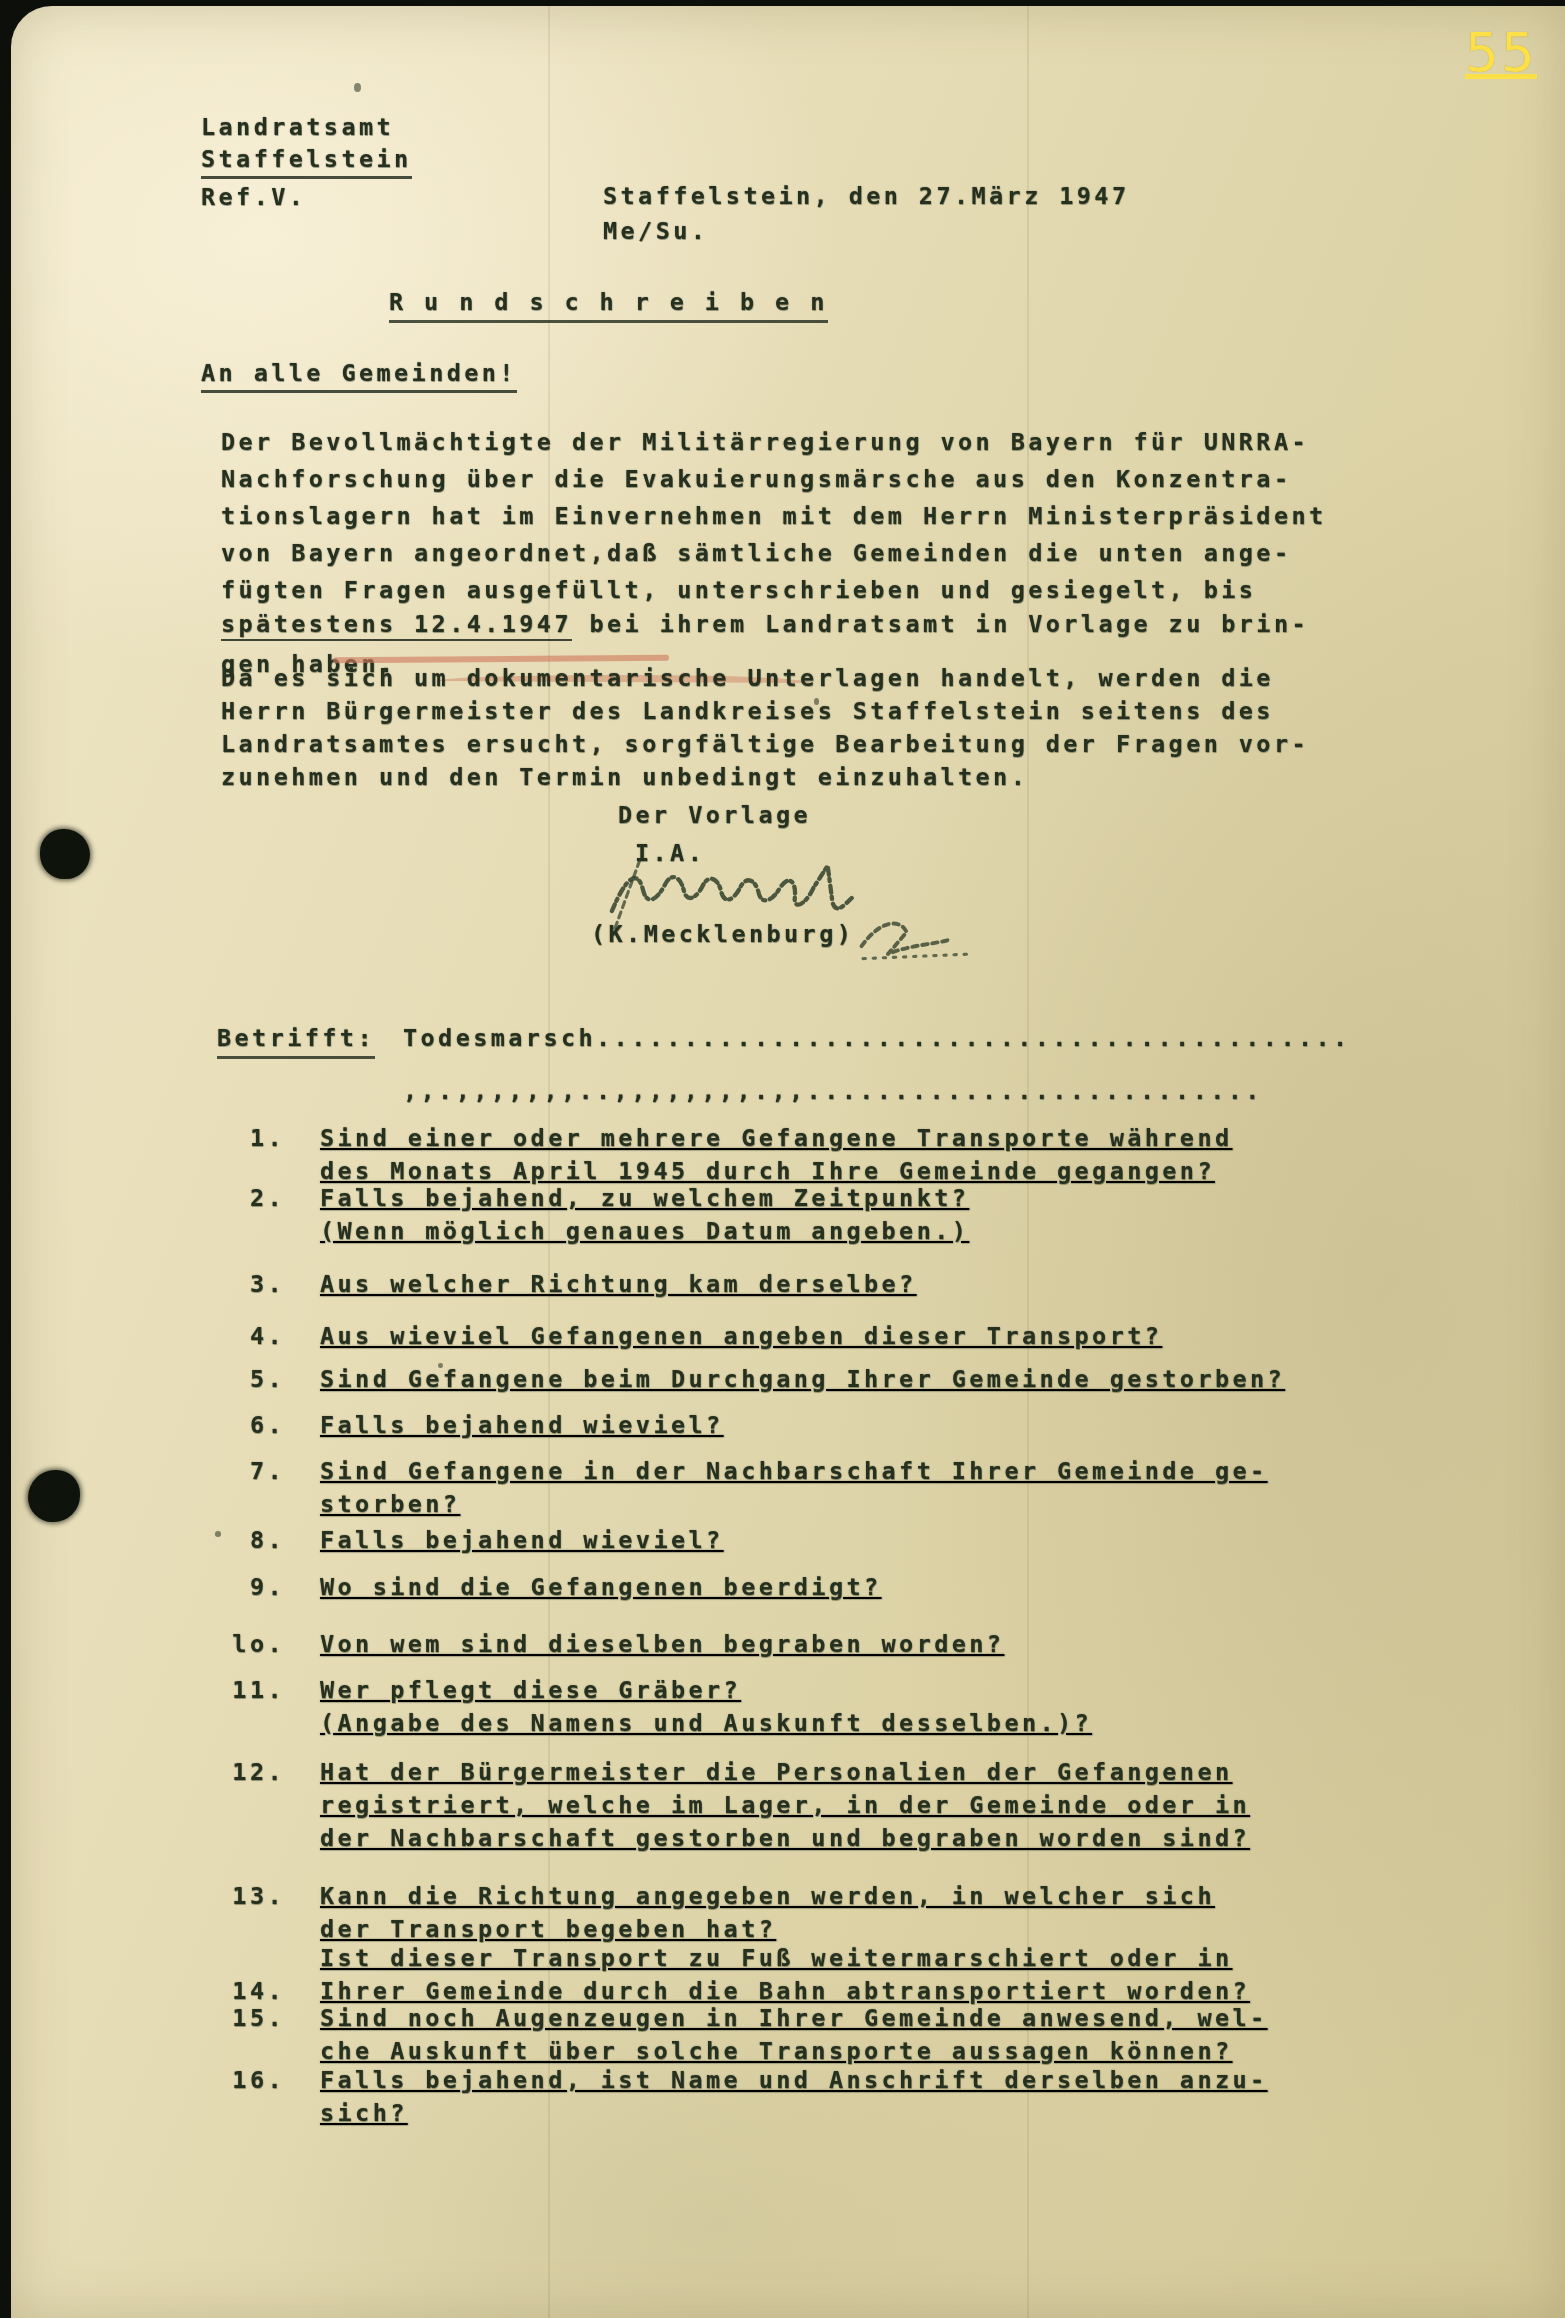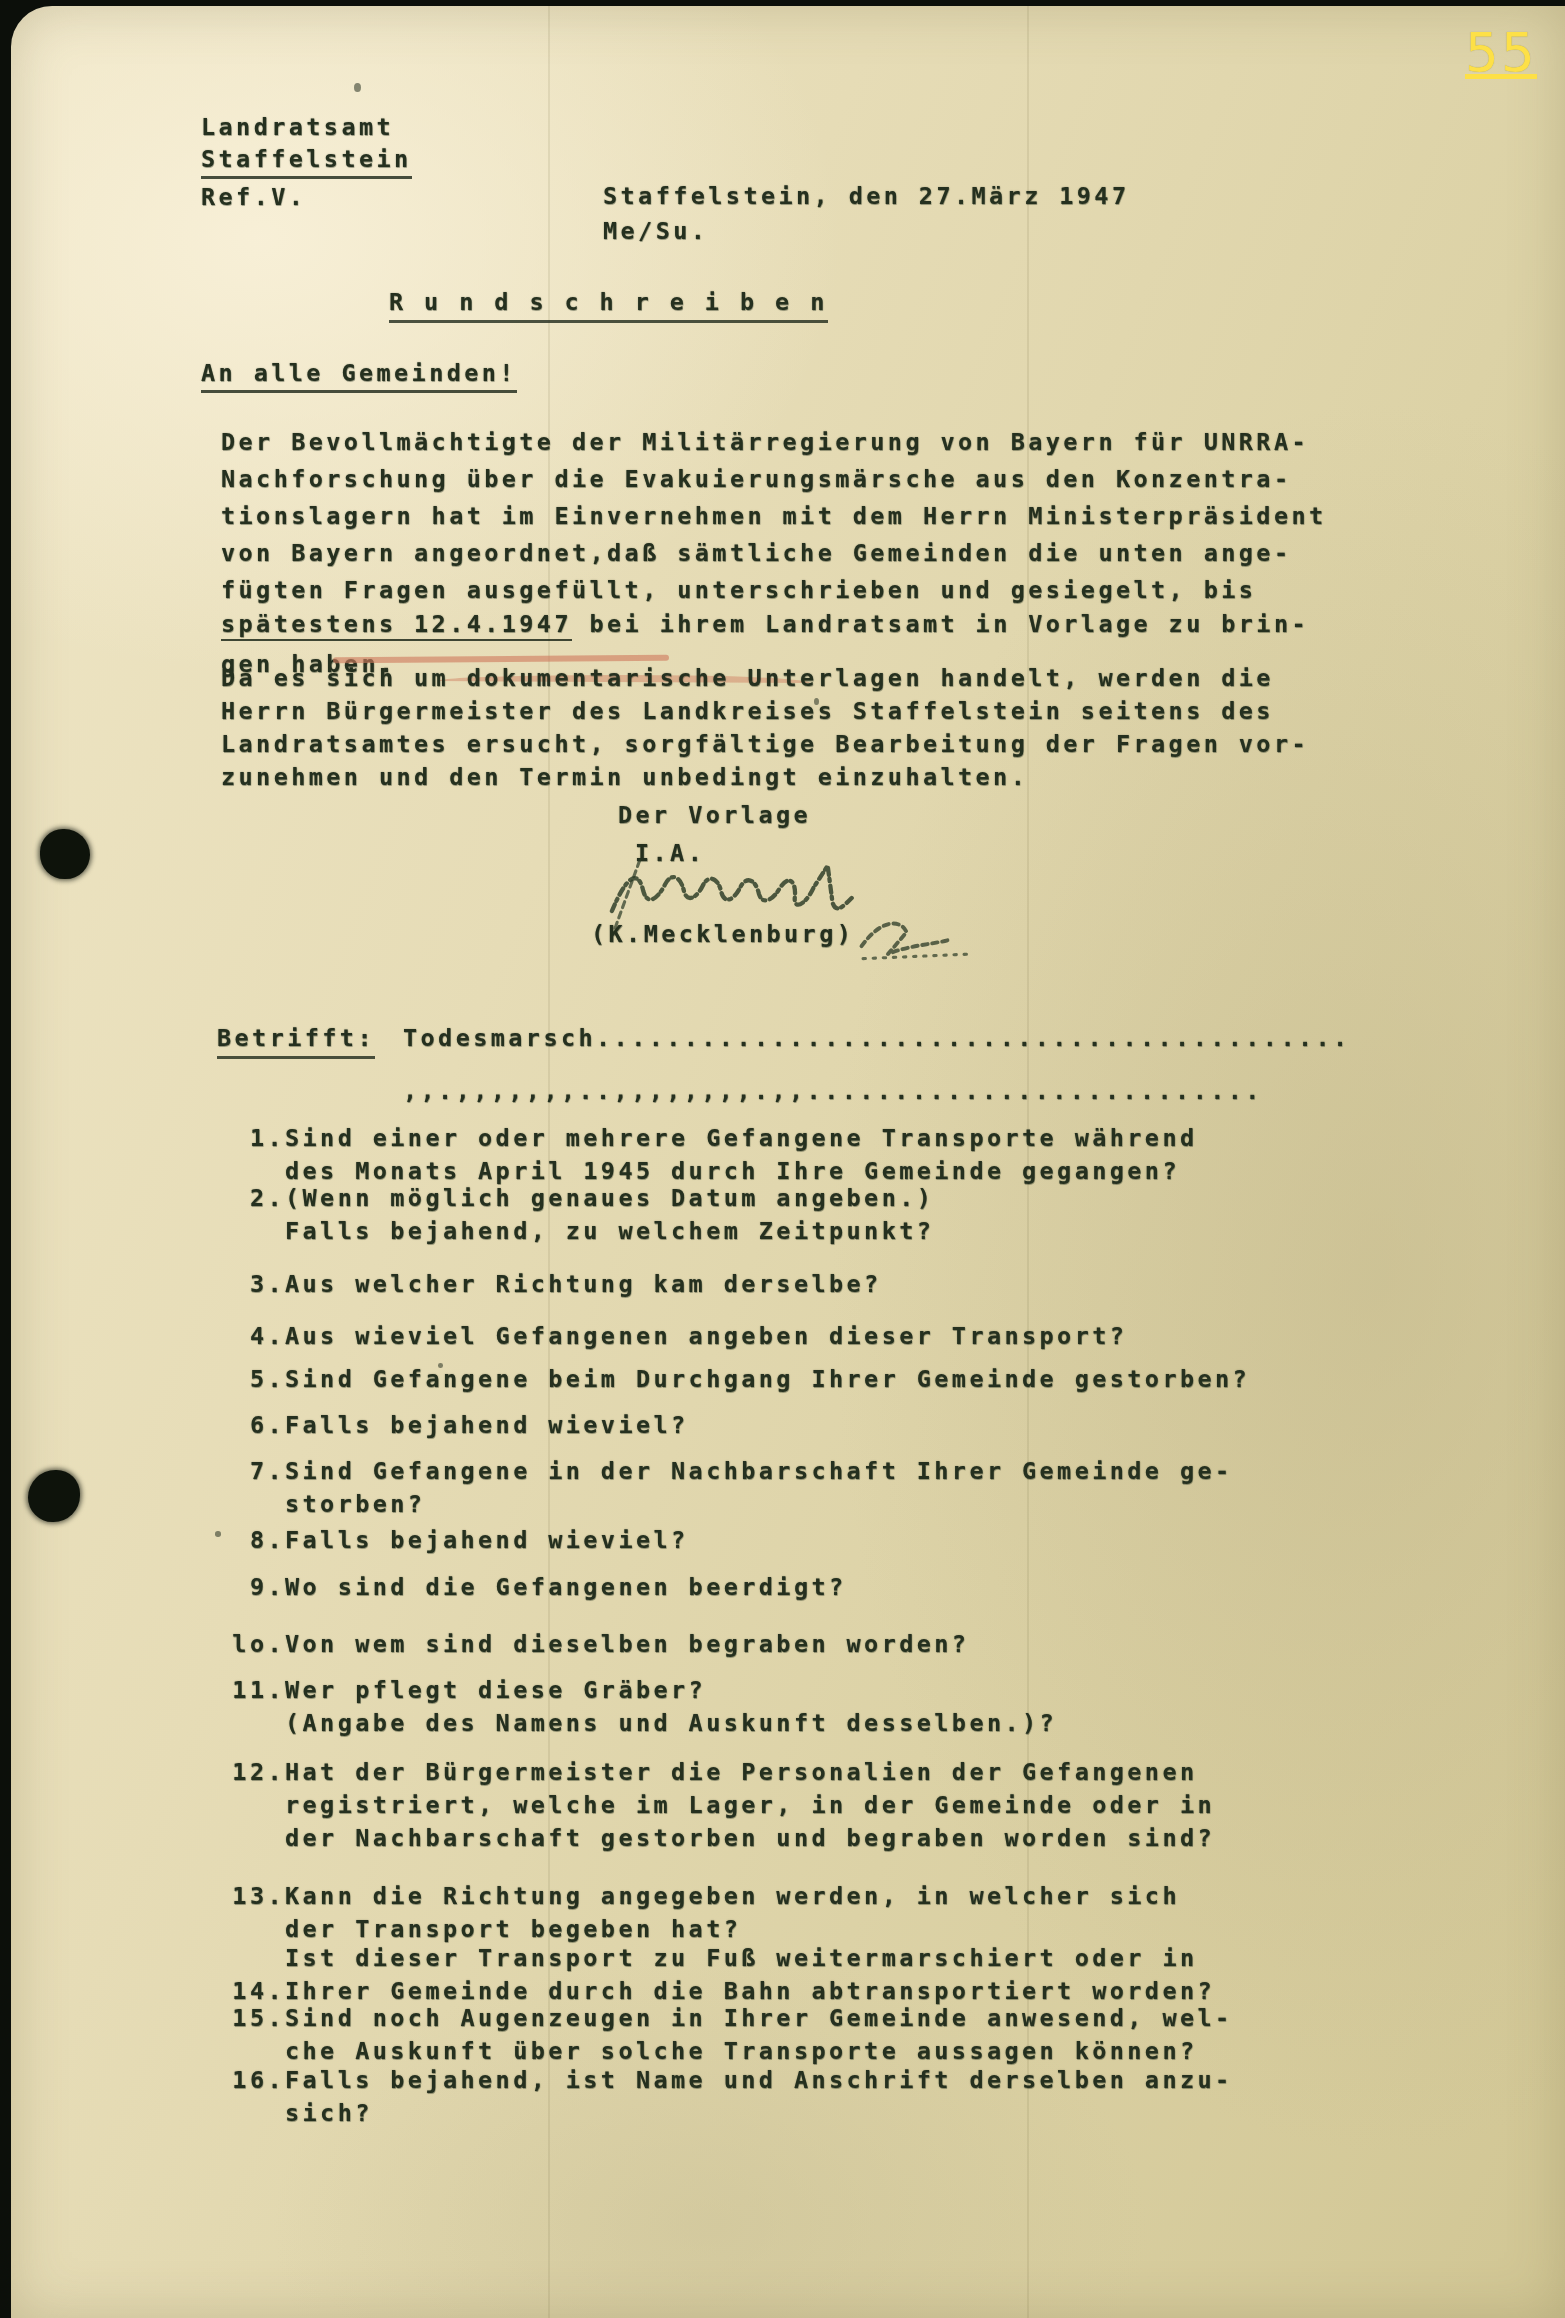--- a/index.html
+++ b/index.html
@@ -24,21 +24,21 @@
   .u-heavy{border-bottom:3.9px solid rgba(32,42,27,.82);padding-bottom:3.1px;}
   .u-med{border-bottom:3.1px solid rgba(32,42,27,.80);padding-bottom:3.9px;}
   .u-thin{border-bottom:2.3px solid rgba(32,42,27,.85);padding-bottom:1px;}
   .pageno{font-family:"DejaVu Sans",sans-serif;font-weight:400;font-size:53px;
           letter-spacing:2.3px;color:#fde047;text-shadow:0 0 0.8px rgba(70,81,75,.5);text-decoration:underline;}
   .hole{position:absolute;background:#0e130b;box-shadow:0 0 5.5px 1.6px rgba(14,19,11,.65);}
   .red-mark{position:absolute;background:#cf7a5e;}
   .speck{position:absolute;background:rgba(40,50,35,.55);border-radius:50%;}
   .q-row{position:absolute;left:211px;display:flex;}
   .q-num{width:74px;text-align:right;line-height:33px;}
-  .q-lines{}
+  .q-lines{margin-left:35px;text-decoration:underline;}
   .q-line{line-height:33px;}
   svg.ink path{stroke:#2b3a25;fill:none;stroke-linecap:round;stroke-linejoin:round;}
 </style>
 </head>
 <body>
 
 <div class="page">
   <div class="paper"></div>
   <div class="crease" style="left:548px"></div>
   <div class="crease" style="left:1027px"></div>
@@ -114,22 +114,22 @@
       <div class="q-row" style="top: 1122px;">
         <div class="q-num tw">1.</div>
         <div class="q-lines">
           <div class="tw q-line">Sind einer oder mehrere Gefangene Transporte während</div>
           <div class="tw q-line">des Monats April 1945 durch Ihre Gemeinde gegangen?</div>
         </div>
       </div>
       <div class="q-row" style="top: 1182px;">
         <div class="q-num tw">2.</div>
         <div class="q-lines">
+          <div class="tw q-line">Falls bejahend, zu welchem Zeitpunkt?</div>
           <div class="tw q-line">(Wenn möglich genaues Datum angeben.)</div>
-          <div class="tw q-line">Falls bejahend, zu welchem Zeitpunkt?</div>
         </div>
       </div>
       <div class="q-row" style="top: 1268px;">
         <div class="q-num tw">3.</div>
         <div class="q-lines">
           <div class="tw q-line">Aus welcher Richtung kam derselbe?</div>
         </div>
       </div>
       <div class="q-row" style="top: 1320px;">
         <div class="q-num tw">4.</div>

